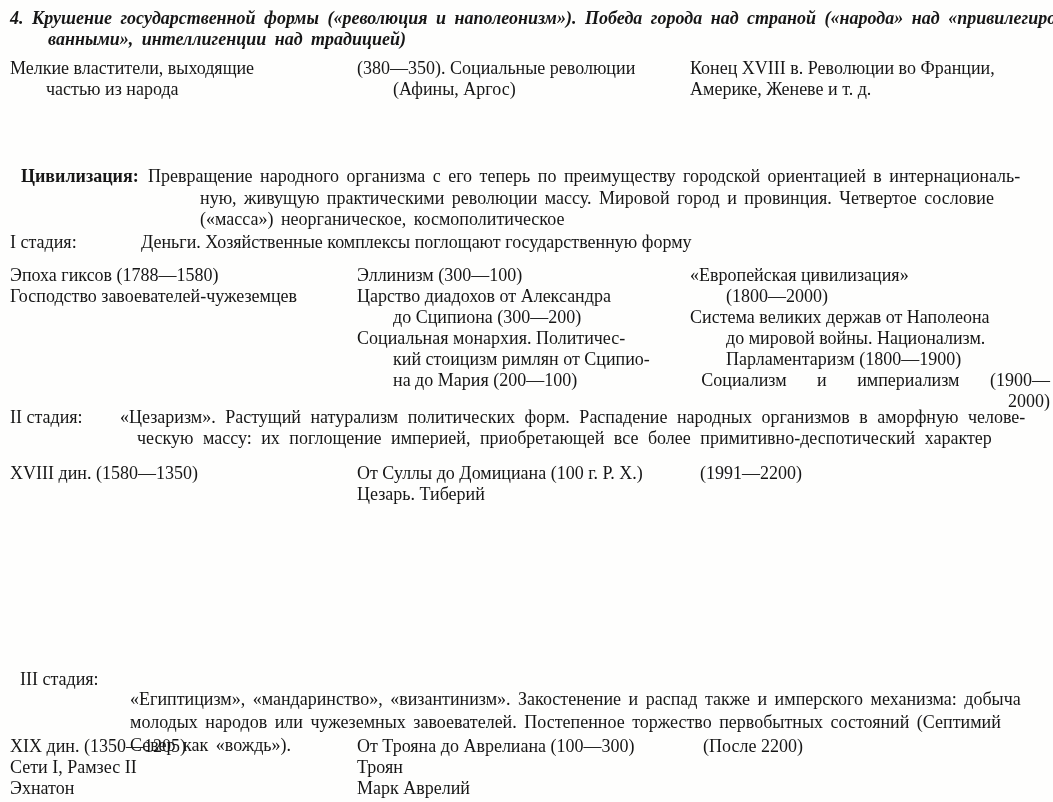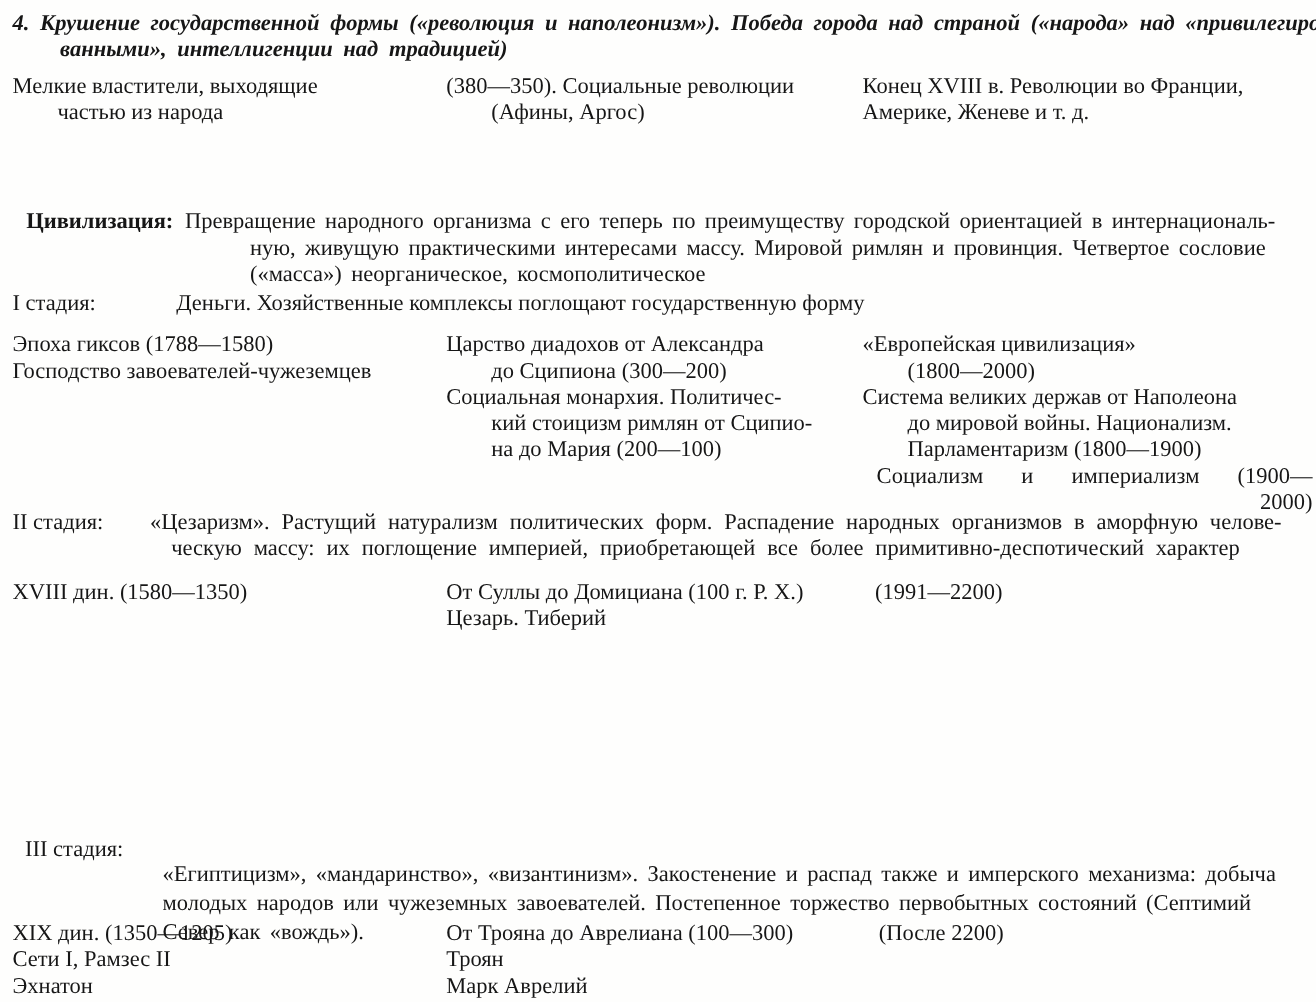--- a/index.html
+++ b/index.html
@@ -58,35 +58,36 @@
     </div>
     <div class="col c3">
       <div class="e">Конец XVIII в. Революции во Франции,
 Америке, Женеве и т. д.</div>
     </div>
   </div>
 
   <div class="para" style="top:166px">
     <span class="plabel civ-label bold">Цивилизация:</span>
     <div class="ptext civ-text">Превращение народного организма с его теперь по преимуществу городской ориентацией в интернациональ-
-ную, живущую практическими интересами массу. Мировой римлян и провинция. Четвертое сословие
+ную, живущую практическими революции массу. Мировой город и провинция. Четвертое сословие
 («масса») неорганическое, космополитическое</div>
   </div>
 
   <div class="para" style="top:232px">
     <span class="plabel s1-label">I стадия:</span>
     <div class="ptext s1-text">Деньги. Хозяйственные комплексы поглощают государственную форму</div>
   </div>
 
   <div class="band" style="top:265px">
     <div class="col c1">
       <div class="e hang">Эпоха гиксов (1788—1580)</div>
       <div class="e hang">Господство завоевателей-чужеземцев</div>
     </div>
     <div class="col c2">
+      <div class="e hang">Эллинизм (300—100)</div>
       <div class="e hang">Царство диадохов от Александра
 до Сципиона (300—200)</div>
       <div class="e hang">Социальная монархия. Политичес-
 кий стоицизм римлян от Сципио-
 на до Мария (200—100)</div>
     </div>
     <div class="col c3">
       <div class="e hang">«Европейская цивилизация»
 (1800—2000)</div>
       <div class="e hang">Система великих держав от Наполеона

